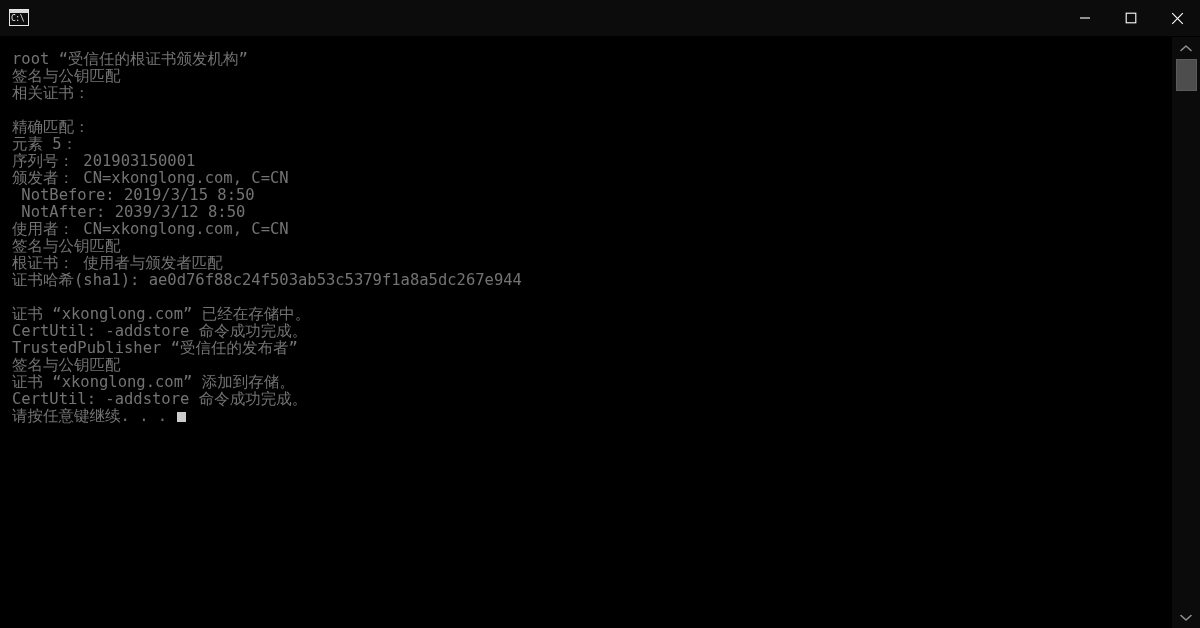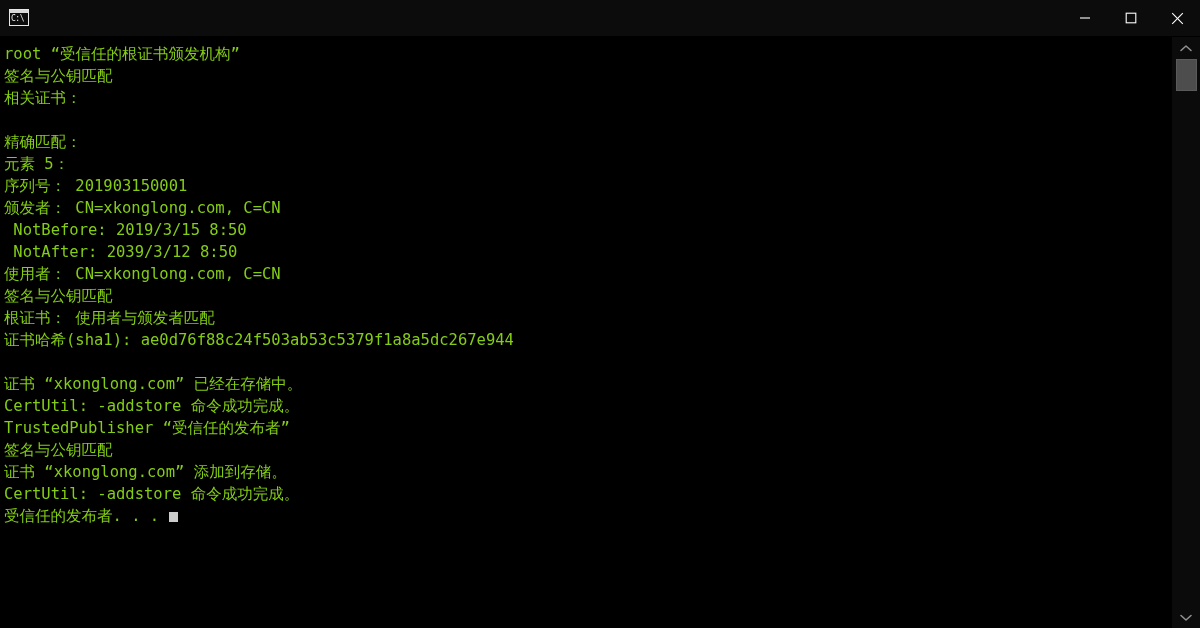--- a/index.html
+++ b/index.html
@@ -102,26 +102,26 @@
     flex: 1 1 auto;
     position: relative;
     background: #000000;
     overflow: hidden;
   }
   .console-text {
     position: absolute;
     left: 0;
     top: 2px;
     right: 28px;
-    margin: 4px;
+    margin: 12px;
     padding: 0;
-    color: #84cc16;
+    color: #737373;
     font-family: "DejaVu Sans Mono", "Liberation Mono", monospace;
     font-size: 15.5px;
-    line-height: 22px;
+    line-height: 17px;
     white-space: pre;
     letter-spacing: 0px;
     user-select: text;
   }
   .console-text .cursor {
     display: inline-block;
     width: 9px;
     height: 10px;
     background: #cccccc;
     vertical-align: -1px;
@@ -220,21 +220,21 @@
 签名与公钥匹配
 根证书： 使用者与颁发者匹配
 证书哈希(sha1): ae0d76f88c24f503ab53c5379f1a8a5dc267e944
 
 证书 “xkonglong.com” 已经在存储中。
 CertUtil: -addstore 命令成功完成。
 TrustedPublisher “受信任的发布者”
 签名与公钥匹配
 证书 “xkonglong.com” 添加到存储。
 CertUtil: -addstore 命令成功完成。
-</span><span id="prompt-line">受信任的发布者. . .</span><span class="cursor"></span></pre>
+</span><span id="prompt-line">请按任意键继续. . .</span><span class="cursor"></span></pre>
 
     <div class="scrollbar">
       <div class="sb-arrow">
         <svg width="14" height="9" viewBox="0 0 14 9">
           <path d="M2 6.5 L7 2 L12 6.5"></path>
         </svg>
       </div>
       <div class="sb-track">
         <div class="sb-thumb" id="sb-thumb" style="top: 0px; height: 32px;"></div>
       </div>

